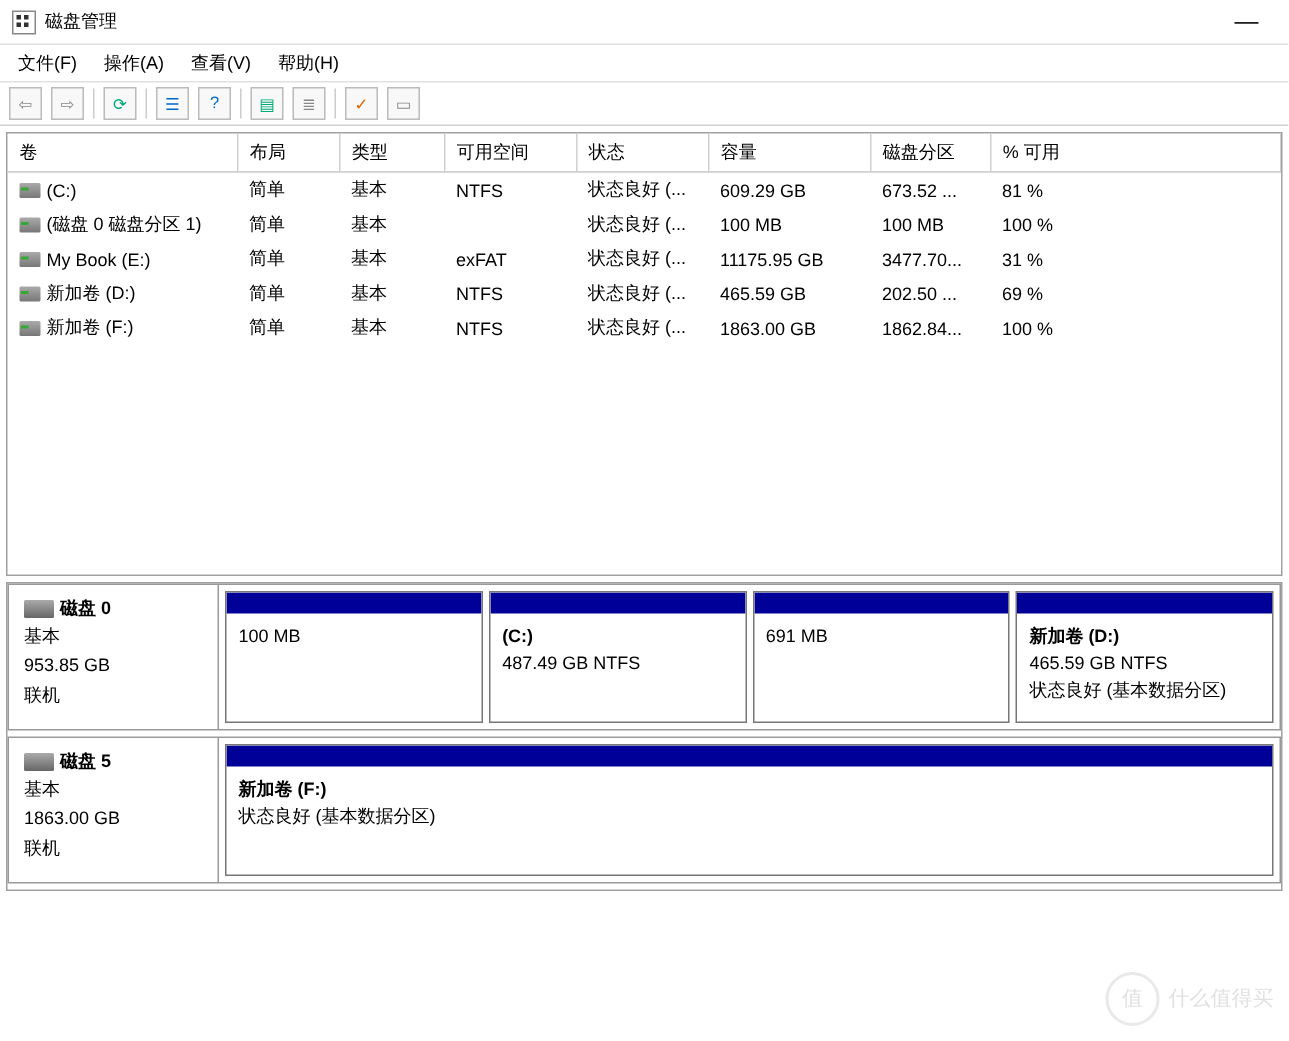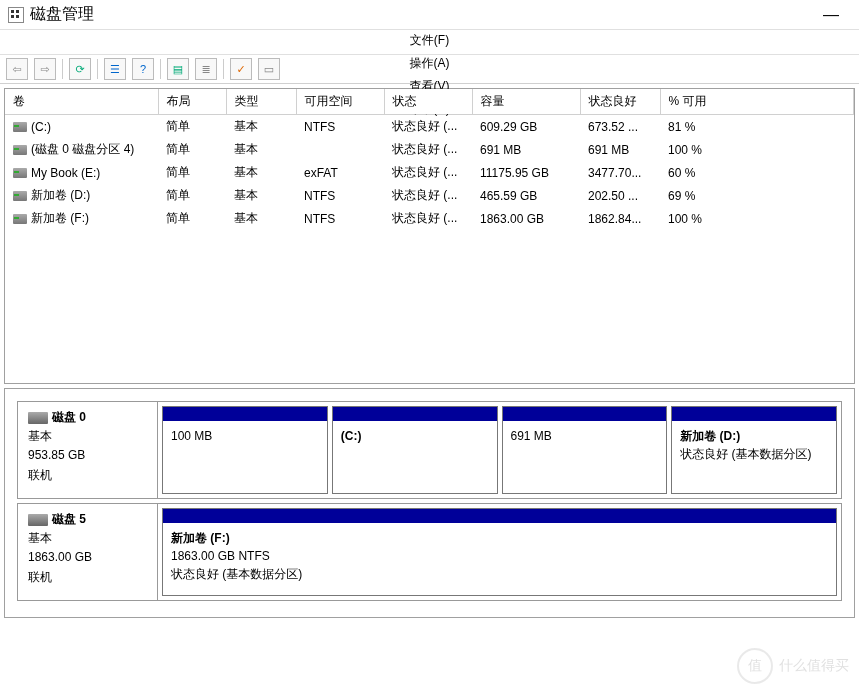--- a/index.html
+++ b/index.html
@@ -1,34 +1,34 @@
 <!DOCTYPE html>
 <html><head>
 <meta charset="utf-8">
 <style>
 * { box-sizing: border-box; margin: 0; padding: 0; }
 body { font-family: "Microsoft YaHei", "Segoe UI", sans-serif; font-size: 12px; background: #fff; width: 859px; height: 694px; overflow: hidden; position: relative; }
 .titlebar { height: 30px; background: #fff; border-bottom: 1px solid #e0e0e0; display: flex; align-items: center; padding: 0 8px; }
 .titlebar .app-icon { width: 16px; height: 16px; margin-right: 6px; background: #fff; border: 1px solid #888; position: relative; }
 .titlebar .app-icon::before { content: ""; position: absolute; top: 2px; left: 2px; width: 3px; height: 3px; background: #333; box-shadow: 5px 0 #333, 0 5px #333, 5px 5px #333; }
-.titlebar .title { flex: 1; font-size: 16px; }
+.titlebar .title { flex: 1; font-size: 12px; }
 .titlebar .min-btn { width: 40px; height: 30px; display: flex; align-items: center; justify-content: center; font-size: 16px; cursor: pointer; }
-.menubar { height: 24px; display: flex; align-items: center; padding: 0 4px; gap: 2px; background: #fff; flex-direction: column; }
+.menubar { height: 24px; display: flex; align-items: center; padding: 0 4px; gap: 2px; background: #fff; }
 .menubar .menu-item { padding: 2px 8px; cursor: pointer; }
 .toolbar { height: 30px; background: #fff; border-top: 1px solid #e0e0e0; border-bottom: 1px solid #d0d0d0; display: flex; align-items: center; padding: 0 6px; gap: 6px; }
 .tb-btn { width: 22px; height: 22px; border: 1px solid #bbb; background: #f8f8f8; display: flex; align-items: center; justify-content: center; font-size: 11px; cursor: pointer; color: #333; }
 .tb-btn.arrow { color: #888; }
 .tb-sep { width: 1px; height: 20px; background: #ccc; }
 .table-wrap { border: 1px solid #a0a0a0; margin: 4px; height: 296px; overflow: hidden; background: #fff; }
 .volume-table { width: 100%; border-collapse: collapse; font-size: 12px; }
 .volume-table th { text-align: left; padding: 4px 8px; background: #fff; border-right: 1px solid #d0d0d0; border-bottom: 1px solid #d0d0d0; font-weight: normal; position: relative; }
 .volume-table td { padding: 3px 8px; white-space: nowrap; }
 .vol-icon { display: inline-block; width: 14px; height: 10px; background: linear-gradient(#aaa, #777); border-radius: 1px; margin-right: 4px; vertical-align: middle; position: relative; }
 .vol-icon::before { content: ""; position: absolute; left: 1px; top: 3px; width: 5px; height: 2px; background: #3a3; }
-.graphical-wrap { border: 1px solid #a0a0a0; margin: 4px; margin-top: 0; padding: 12px; background: #fff; }
+.graphical-wrap { border: 1px solid #a0a0a0; margin: 4px; margin-top: 0; padding: 0; background: #fff; }
 .disk-row { display: flex; border: 1px solid #999; margin-bottom: 4px; min-height: 98px; }
 .disk-label { width: 140px; padding: 6px 10px; border-right: 1px solid #999; }
 .disk-label .disk-icon { display: inline-block; width: 20px; height: 12px; background: linear-gradient(#aaa,#666); border-radius: 1px; margin-right: 4px; vertical-align: middle; }
 .disk-label .disk-name { font-weight: bold; }
 .disk-label div { line-height: 1.6; }
 .partitions { flex: 1; display: flex; gap: 4px; padding: 4px; }
 .partition { flex: 1; border: 1px solid #777; display: flex; flex-direction: column; overflow: hidden; }
 .partition .p-header { height: 14px; background: #000099; }
 .partition .p-body { padding: 6px 8px; font-size: 12px; line-height: 1.5; }
 .partition .p-body .p-name { font-weight: bold; }
@@ -70,54 +70,54 @@
 <div class="table-wrap">
   <table class="volume-table">
     <thead>
       <tr>
         <th style="width:153px">卷</th>
         <th style="width:68px">布局</th>
         <th style="width:70px">类型</th>
         <th style="width:88px">可用空间</th>
         <th style="width:88px">状态</th>
         <th style="width:108px">容量</th>
-        <th style="width:80px">状态良好</th>
+        <th style="width:80px">磁盘分区</th>
         <th>% 可用</th>
       </tr>
     </thead>
     <tbody id="vol-body">
         <tr>
     <td><span class="vol-icon"></span>(C:)</td>
     <td>简单</td>
     <td>基本</td>
     <td>NTFS</td>
     <td>状态良好 (...</td>
     <td>609.29 GB</td>
     <td>673.52 ...</td>
     <td>81 %</td>
         </tr>
         <tr>
-    <td><span class="vol-icon"></span>(磁盘 0 磁盘分区 4)</td>
+    <td><span class="vol-icon"></span>(磁盘 0 磁盘分区 1)</td>
     <td>简单</td>
     <td>基本</td>
     <td></td>
     <td>状态良好 (...</td>
-    <td>691 MB</td>
-    <td>691 MB</td>
+    <td>100 MB</td>
+    <td>100 MB</td>
     <td>100 %</td>
         </tr>
         <tr>
     <td><span class="vol-icon"></span>My Book (E:)</td>
     <td>简单</td>
     <td>基本</td>
     <td>exFAT</td>
     <td>状态良好 (...</td>
     <td>11175.95 GB</td>
     <td>3477.70...</td>
-    <td>60 %</td>
+    <td>31 %</td>
         </tr>
         <tr>
     <td><span class="vol-icon"></span>新加卷 (D:)</td>
     <td>简单</td>
     <td>基本</td>
     <td>NTFS</td>
     <td>状态良好 (...</td>
     <td>465.59 GB</td>
     <td>202.50 ...</td>
     <td>69 %</td>
@@ -149,51 +149,52 @@
       <div class="p-header"></div>
       <div class="p-body">
 
         <div>100 MB</div>
       </div>
         </div>
         <div class="partition">
       <div class="p-header"></div>
       <div class="p-body">
         <div class="p-name">(C:)</div>
+        <div>487.49 GB NTFS</div>
       </div>
         </div>
         <div class="partition">
       <div class="p-header"></div>
       <div class="p-body">
 
         <div>691 MB</div>
       </div>
         </div>
         <div class="partition">
       <div class="p-header"></div>
       <div class="p-body">
         <div class="p-name">新加卷 (D:)</div>
+        <div>465.59 GB NTFS</div>
         <div>状态良好 (基本数据分区)</div>
       </div>
         </div>
       </div>
     </div>
     <div class="disk-row">
       <div class="disk-label">
     <div><span class="disk-icon"></span><span class="disk-name">磁盘 5</span></div>
     <div>基本</div>
     <div>1863.00 GB</div>
     <div>联机</div>
       </div>
       <div class="partitions">
         <div class="partition">
       <div class="p-header"></div>
       <div class="p-body">
         <div class="p-name">新加卷 (F:)</div>
-        <div>1863.00 GB NTFS</div>
         <div>状态良好 (基本数据分区)</div>
       </div>
         </div>
       </div>
     </div>
   </div>
 
 <div class="watermark">
   <span class="wm-circle">值</span>
   <span>什么值得买</span>

